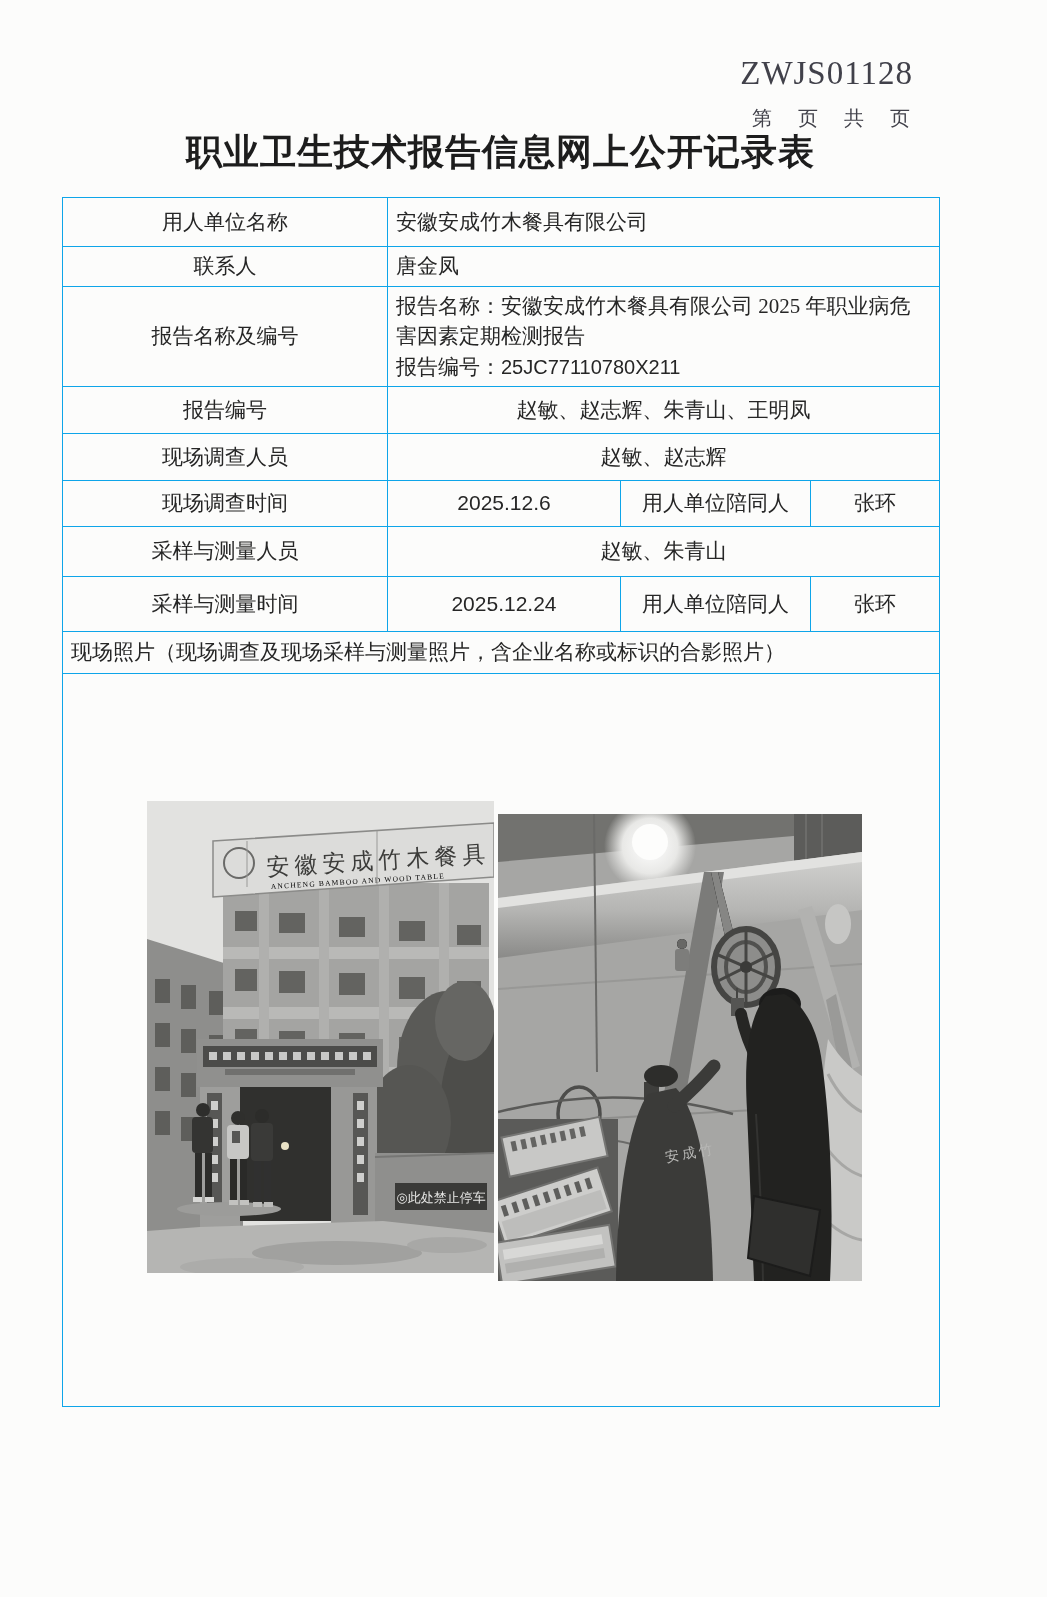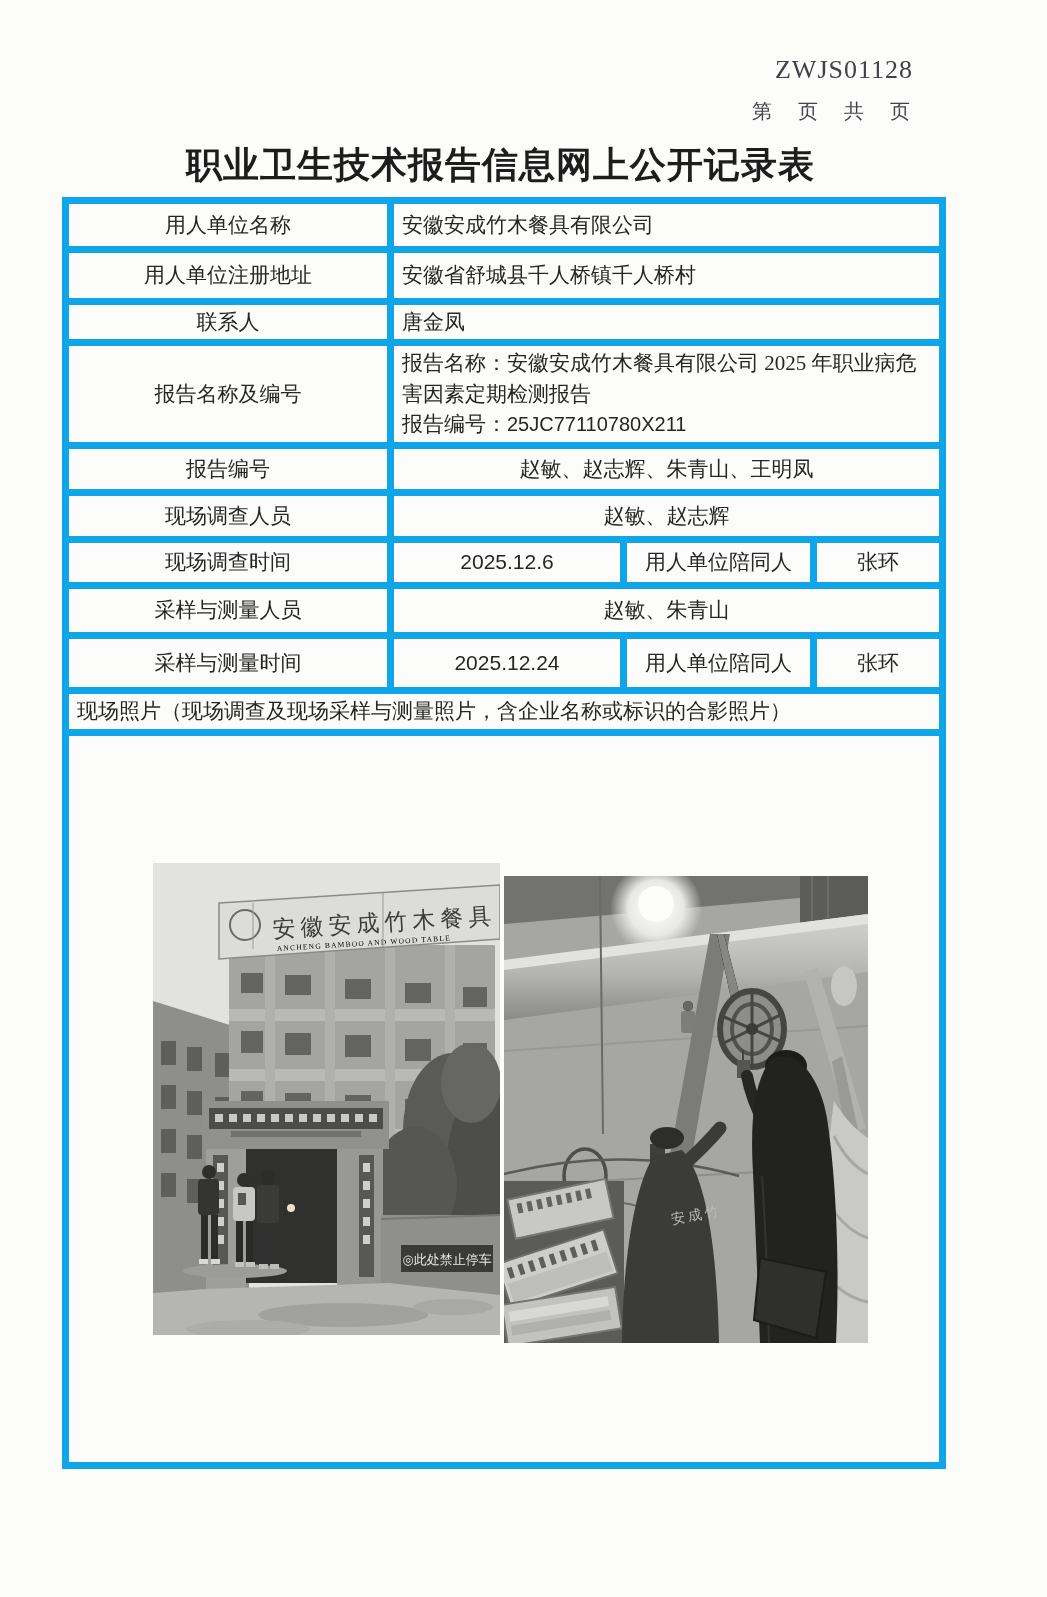--- a/index.html
+++ b/index.html
@@ -3,33 +3,33 @@
 <meta charset="utf-8">
 <style>
   html,body{margin:0;padding:0;}
   body{
     width:1047px;height:1597px;position:relative;
     background:#fcfcfb;
     font-family:"Liberation Serif","DejaVu Serif",serif;
     color:#2a2a2a;overflow:hidden;
   }
   .header-block{position:absolute;top:55px;right:134px;text-align:right;}
-  .doc-code{font-size:26px;letter-spacing:1px;color:#41414a;}
+  .doc-code{font-size:33px;letter-spacing:1px;color:#41414a;}
   .page-line{font-size:20px;letter-spacing:3px;color:#41414a;margin-top:13px;white-space:pre;}
   .doc-title{
-    position:absolute;top:141px;left:62px;width:877px;
+    position:absolute;top:128px;left:62px;width:877px;
     text-align:center;font-size:36px;font-weight:bold;
     letter-spacing:1px;color:#1d1d1d;white-space:nowrap;
   }
   table.form{
     position:absolute;top:197px;left:62px;width:877px;
     border-collapse:collapse;table-layout:fixed;
   }
   table.form td{
-    border:7px solid #0ea5e9;font-size:21px;vertical-align:middle;
+    border:1px solid #0ea5e9;font-size:21px;vertical-align:middle;
     padding:2px 8px;color:#262626;line-height:1.45;
   }
   .lbl{text-align:center;}
   .v-left{text-align:left;padding-left:17px;}
   .v-center{text-align:center;}
   .sans{font-family:"Liberation Sans","DejaVu Sans",sans-serif;font-size:20px;}
   .report-cell{padding-top:6px;padding-bottom:6px;}
   .caption-cell{padding-left:7px;}
   tr.r1{height:49px;} tr.r2{height:52px;} tr.r3{height:40px;}
   tr.r4{height:100px;} tr.r5{height:47px;} tr.r6{height:47px;}
@@ -55,24 +55,20 @@
   <colgroup>
     <col style="width:325px">
       <col style="width:233px">
       <col style="width:190px">
       <col style="width:129px">
   </colgroup>
   <tbody>
     <tr class="r1">
       <td class="lbl">用人单位名称</td>
       <td class="v-left" colspan="3">安徽安成竹木餐具有限公司</td>
-    </tr>
-    <tr class="r2">
-      <td class="lbl">用人单位注册地址</td>
-      <td class="v-left" colspan="3">安徽省舒城县千人桥镇千人桥村</td>
     </tr>
     <tr class="r3">
       <td class="lbl">联系人</td>
       <td class="v-left" colspan="3">唐金凤</td>
     </tr>
     <tr class="r4">
       <td class="lbl">报告名称及编号</td>
       <td class="v-left report-cell" colspan="3">
         <div>报告名称：安徽安成竹木餐具有限公司 2025 年职业病危害因素定期检测报告</div>
         <div><span>报告编号：</span><span class="sans">25JC77110780X211</span></div>

